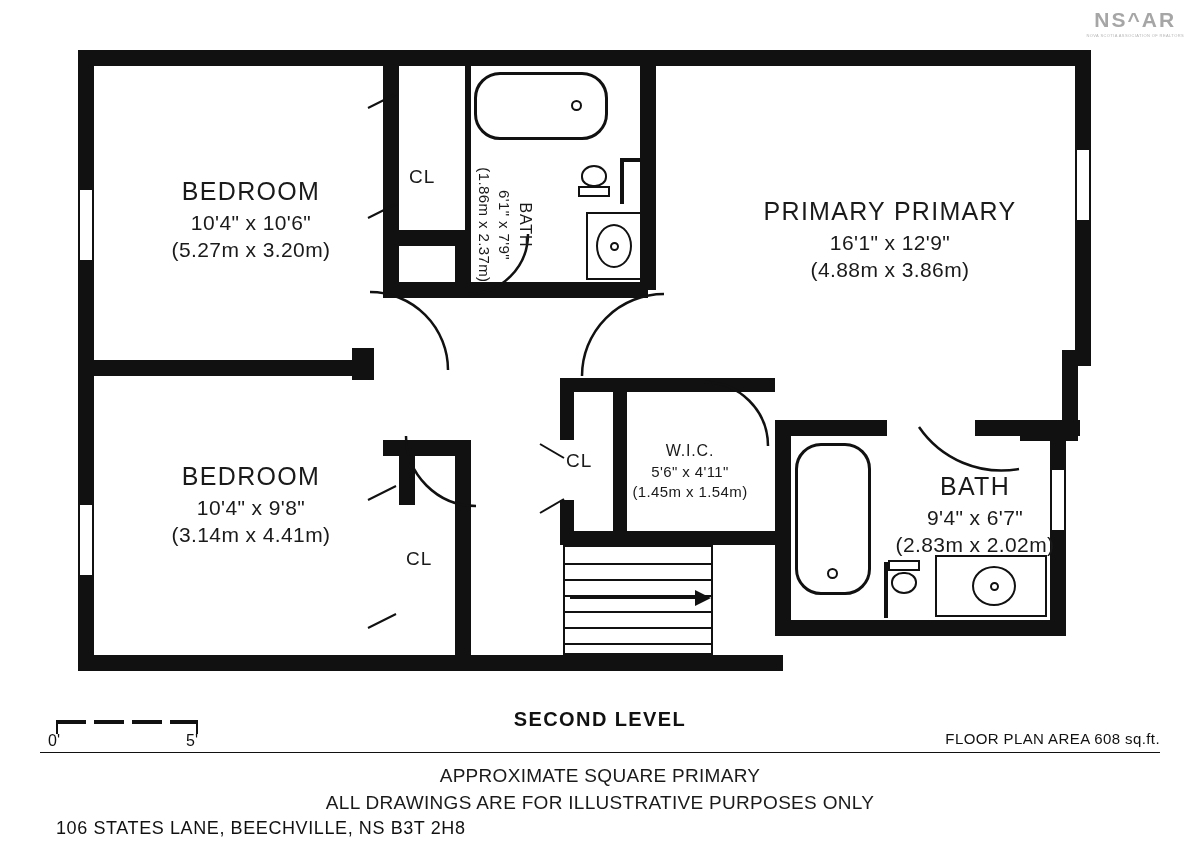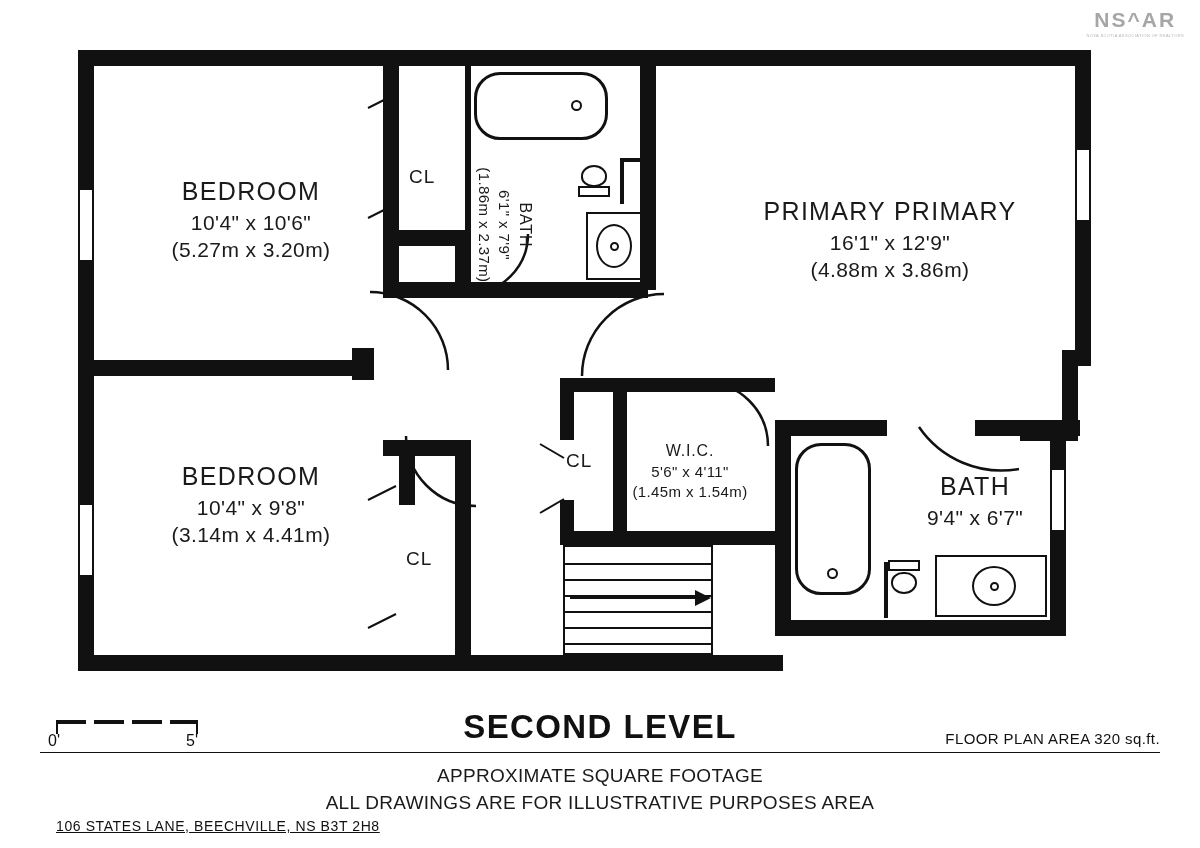--- a/index.html
+++ b/index.html
@@ -175,21 +175,21 @@
 
   
   .door-arc {
     position: absolute;
   }
   .door-arc svg { display: block; overflow: visible; }
 
   
   .title {
     position: absolute;
-    font-size: 33px;
+    font-size: 20px;
     font-weight: bold;
     letter-spacing: 1.4px;
     color: #111111;
   }
   .area-text {
     position: absolute;
     font-size: 15px;
     letter-spacing: 0.4px;
     color: #111111;
   }
@@ -197,24 +197,23 @@
     position: absolute;
     width: 100%;
     text-align: center;
     font-size: 19px;
     line-height: 1.45;
     color: #1a1a1a;
     letter-spacing: 0.3px;
   }
   .address {
     position: absolute;
-    font-size: 14px;
+    font-size: 18px;
     letter-spacing: 0.6px;
     color: #111111;
-    text-decoration: underline;
   }
   .hr {
     position: absolute;
     background: #111111;
     height: 1px;
   }
 
   
   .scale-wrap { position: absolute; }
   .scale-seg {
@@ -440,53 +439,54 @@
 
   <div class="room-label" style="left:700px; top:195px; width:380px;">
     <span class="name">PRIMARY PRIMARY</span>
     <span class="dim">16'1" x 12'9"</span>
     <span class="dim">(4.88m x 3.86m)</span>
   </div>
 
   <div class="room-label" style="left:865px; top:470px; width:220px;">
     <span class="name">BATH</span>
     <span class="dim">9'4" x 6'7"</span>
+    <span class="dim">(2.83m x 2.02m)</span>
   </div>
 
   <div class="room-label small rot90" style="left:415px; top:195px; width:180px;">
     <span class="name">BATH</span>
     <span class="dim">6'1" x 7'9"</span>
     <span class="dim">(1.86m x 2.37m)</span>
   </div>
 
   <div class="room-label small" style="left:605px; top:417px; width:170px;margin-top:24px;">
     <span class="name">W.I.C.</span>
     <span class="dim">5'6" x 4'11"</span>
     <span class="dim">(1.45m x 1.54m)</span>
   </div>
 
   <div class="cl-label" style="left:409px; top:166px;">CL</div>
   <div class="cl-label" style="left:406px; top:548px;">CL</div>
   <div class="cl-label" style="left:566px; top:450px;">CL</div>
 
   <div class="title" style="left:0; top:708px; width:1200px; text-align:center;">SECOND LEVEL</div>
 
-  <div class="area-text" style="right:40px; top:730px;">FLOOR PLAN AREA 320 sq.ft.</div>
+  <div class="area-text" style="right:40px; top:730px;">FLOOR PLAN AREA 608 sq.ft.</div>
 
   <div class="scale-wrap" style="left:48px; top:712px; width:150px; height:40px;">
     <div class="scale-seg" style="left:8px; top:8px; width:30px;"></div>
     <div class="scale-seg" style="left:46px; top:8px; width:30px;"></div>
     <div class="scale-seg" style="left:84px; top:8px; width:30px;"></div>
     <div class="scale-seg" style="left:122px; top:8px; width:28px;"></div>
     <div class="scale-tick" style="left:8px; top:10px;"></div>
     <div class="scale-tick" style="left:148px; top:10px;"></div>
     <div class="scale-label" style="left:0px; top:20px;">0'</div>
     <div class="scale-label" style="left:138px; top:20px;">5'</div>
   </div>
 
   <div class="hr" style="left:40px; top:752px; width:1120px;"></div>
 
-  <div class="disclaimer" style="left:0; top:762px;">APPROXIMATE SQUARE FOOTAGE</div>
-  <div class="disclaimer" style="left:0; top:789px;">ALL DRAWINGS ARE FOR ILLUSTRATIVE PURPOSES AREA</div>
+  <div class="disclaimer" style="left:0; top:762px;">APPROXIMATE SQUARE PRIMARY</div>
+  <div class="disclaimer" style="left:0; top:789px;">ALL DRAWINGS ARE FOR ILLUSTRATIVE PURPOSES ONLY</div>
 
   <div class="address" style="left:56px; top:818px;">106 STATES LANE, BEECHVILLE, NS B3T 2H8</div>
 
 </div>
 
 </body></html>

